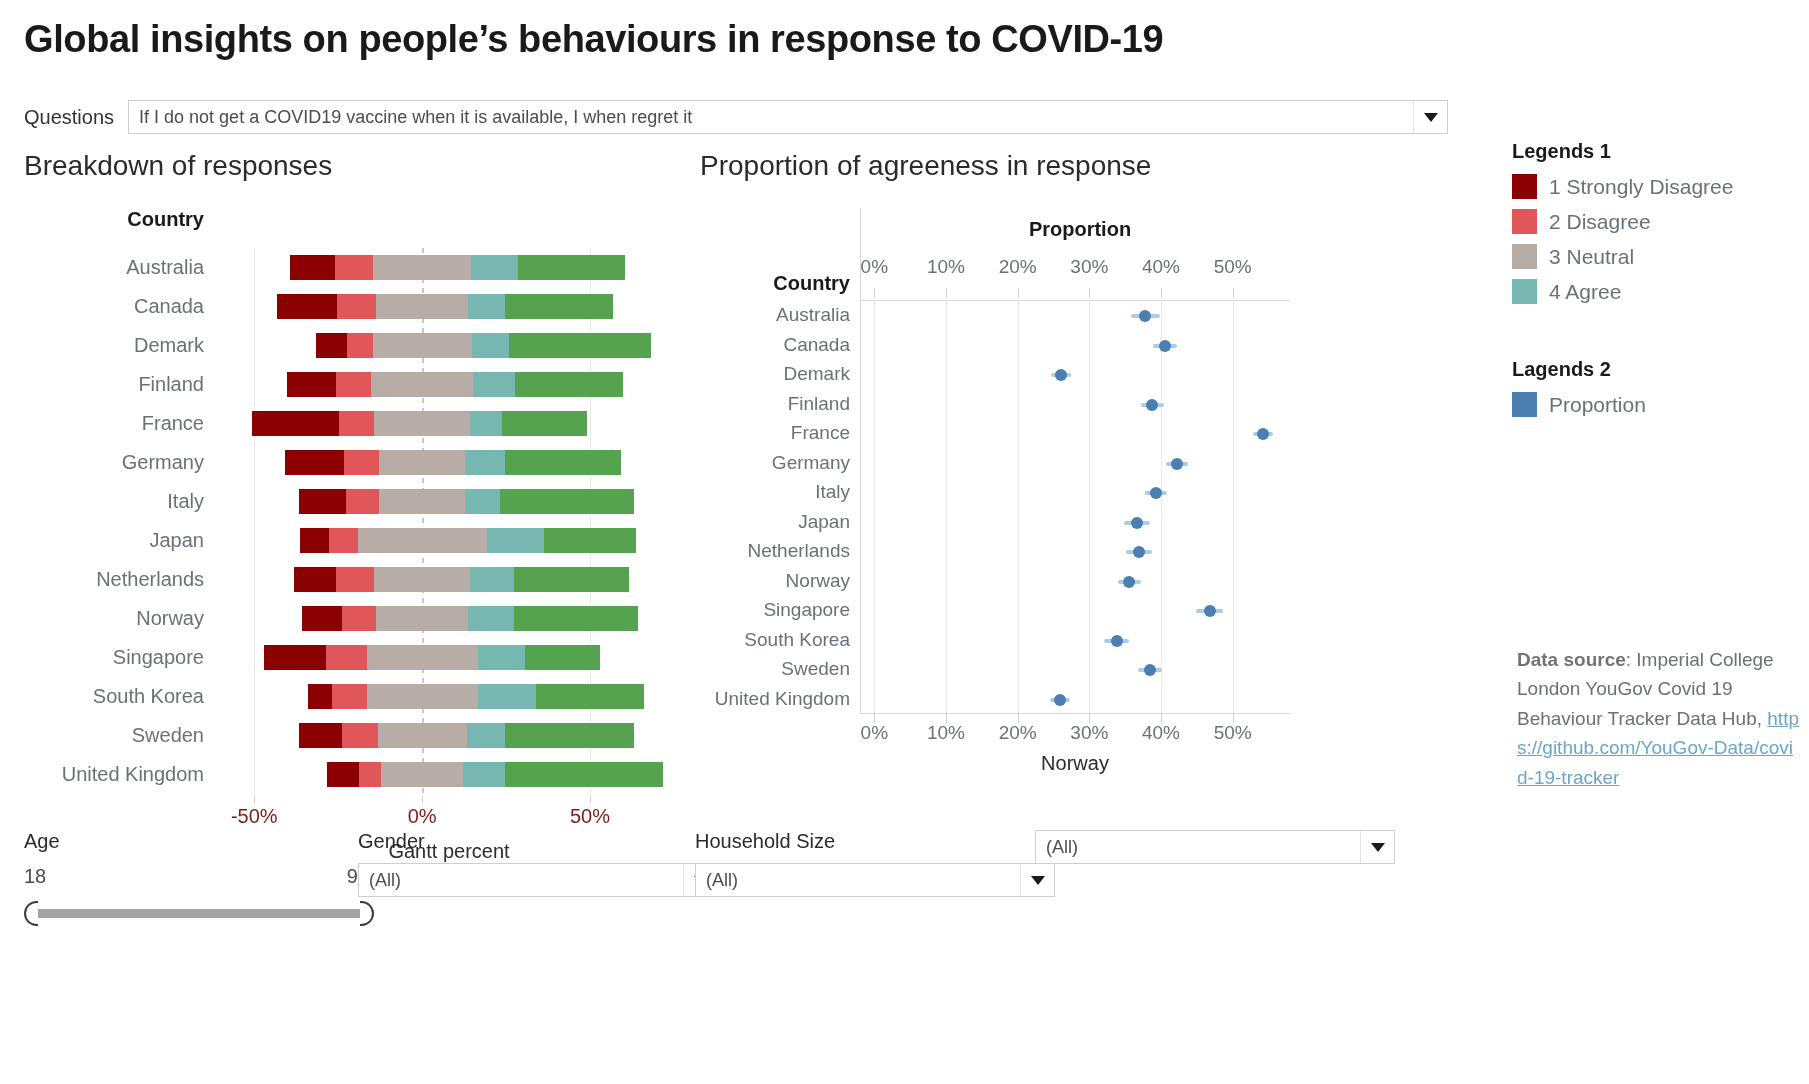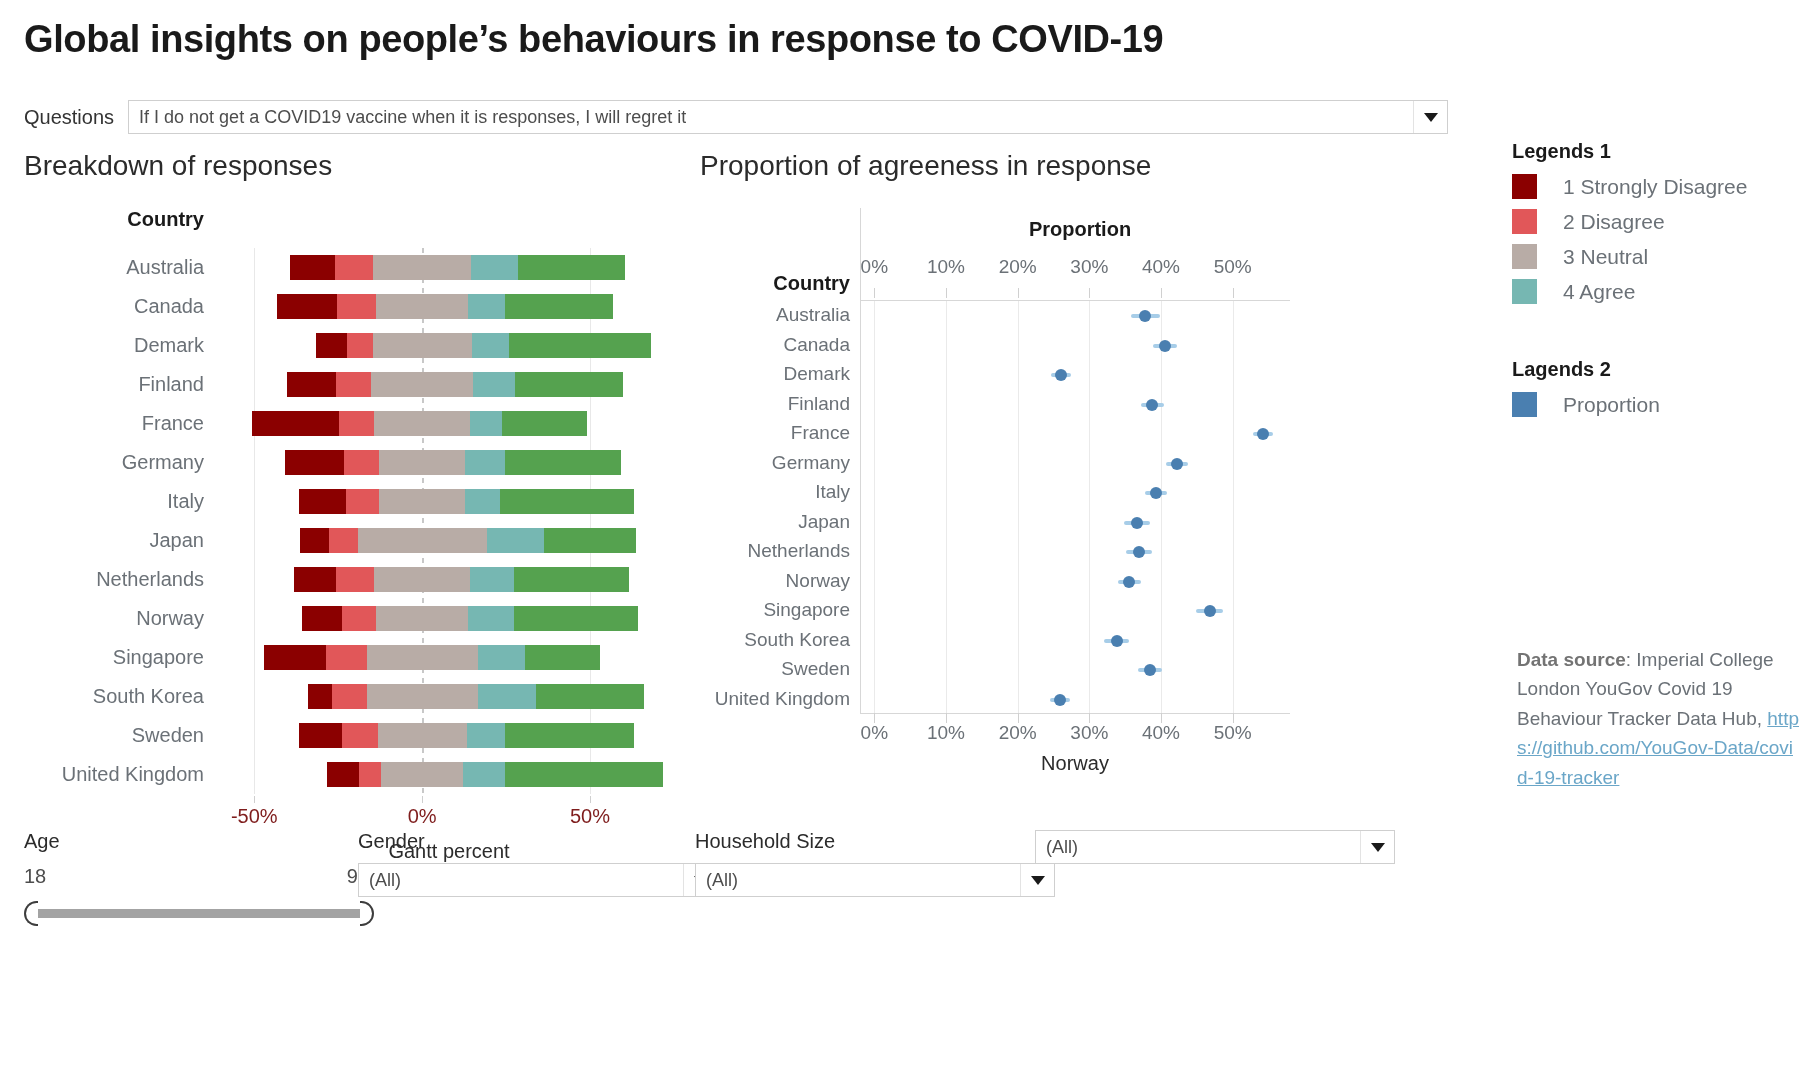--- a/index.html
+++ b/index.html
@@ -76,21 +76,21 @@
   .rc-botticks { position: absolute; left: 160px; top: 513px; width: 430px; height: 10px; }
   .rc-tmark { position: absolute; width: 1px; height: 10px; background: #d0d0d0; }
   .rc-botline { position: absolute; left: 160px; top: 513px; width: 430px; height: 1px; background: #d7d7d7; }
   .rc-xtitle { position: absolute; left: 160px; top: 552px; width: 430px; text-align: center; font-size: 20px; color: #2b2b2b; }
 
   
   .legends { position: absolute; left: 1512px; top: 140px; width: 290px; }
   .legend-head { font-size: 20px; font-weight: bold; color: #1a1a1a; margin-bottom: 6px; }
   .legend-item { display: flex; align-items: center; height: 35px; }
   .swatch { width: 25px; height: 25px; margin-right: 12px; flex: 0 0 auto; }
-  .legend-text { font-size: 21px; color: #6b7177; white-space: nowrap; margin-left: 14px; }
+  .legend-text { font-size: 21px; color: #6b7177; white-space: nowrap; }
   .legends2 { position: absolute; left: 1512px; top: 358px; width: 290px; }
 
   .datasource { position: absolute; left: 1517px; top: 645px; width: 285px; font-size: 19px; color: #6b7177; line-height: 1.55; }
   .datasource b { color: #737373; font-weight: bold; }
   .datasource .lnk { color: #6aa6c8; text-decoration: underline; word-break: break-all; }
 
   
   .filters { position: absolute; left: 0; top: 830px; width: 1809px; height: 254px; }
   .filt { position: absolute; }
   .filt-label { font-size: 20px; color: #2b2b2b; margin-bottom: 10px; }
@@ -112,21 +112,21 @@
 </head>
 <body>
 
 <div class="page">
 
   <div class="dash-title">Global insights on people’s behaviours in response to COVID-19</div>
 
   <div class="q-row">
     <div class="q-label">Questions</div>
     <div class="q-select">
-      <div class="q-val">If I do not get a COVID19 vaccine when it is responses, I will regret it</div>
+      <div class="q-val">If I do not get a COVID19 vaccine when it is available, I when regret it</div>
       <div class="q-arrow">
           <div class="caret"></div>
         </div>
     </div>
   </div>
 
   <div class="panel-title" style="left:24px; top:150px;">Breakdown of responses</div>
   <div class="panel-title" style="left:700px; top:150px;">Proportion of agreeness in response</div>
 
   <div class="left-chart">

